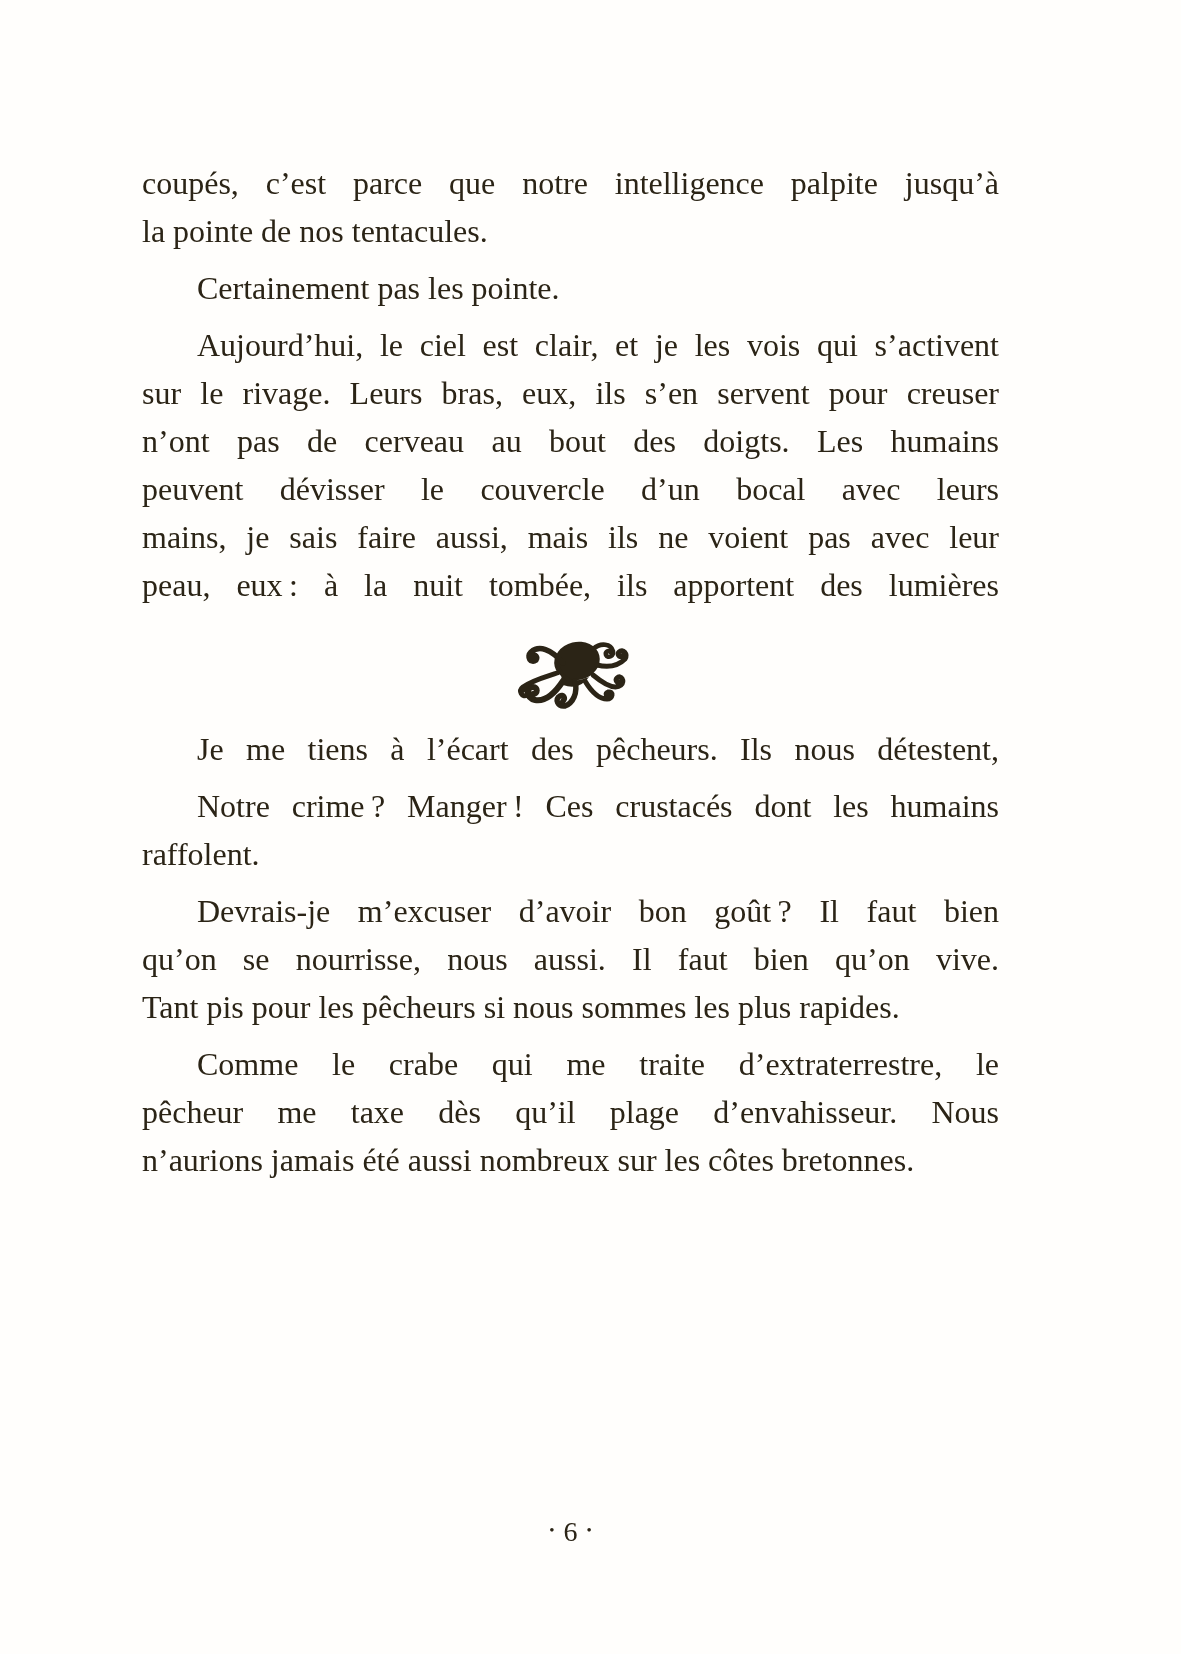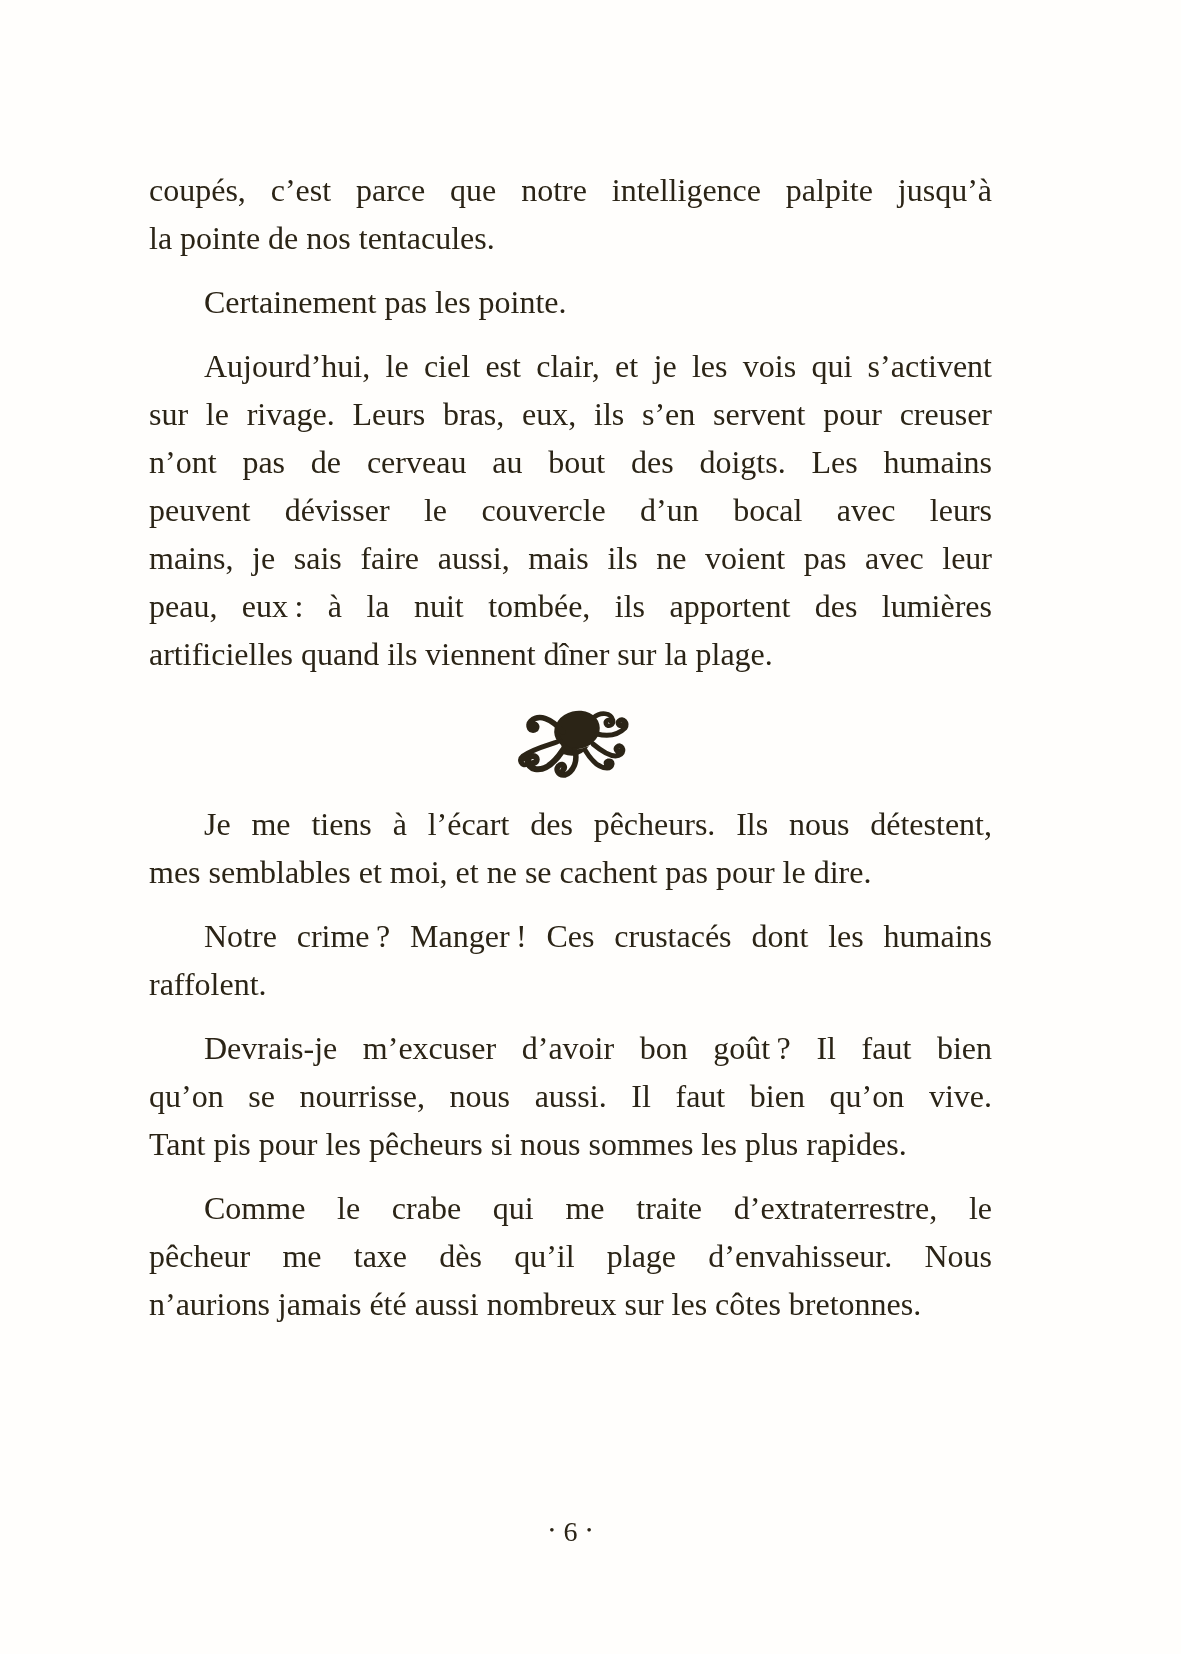--- a/index.html
+++ b/index.html
@@ -18,21 +18,21 @@
   }
   .page-text {
     position: absolute;
     left: 133px;
     top: 150px;
     width: 875px;
     font-size: 32px;
     line-height: 48px;
     letter-spacing: 0px;
   }
-  .paragraph { margin: 16px; }
+  .paragraph { margin: 9px; }
   .line {
     text-align: justify;
     text-align-last: justify;
     white-space: normal;
   }
   .line.last {
     text-align-last: left;
   }
   .paragraph.indent .line.first {
     text-indent: 55px;
@@ -75,21 +75,20 @@
       <div class="paragraph indent">
         <div class="line first last">Certainement pas les pointe.</div>
       </div>
       <div class="paragraph indent">
         <div class="line first">Aujourd’hui, le ciel est clair, et je les vois qui s’activent</div>
         <div class="line">sur le rivage. Leurs bras, eux, ils s’en servent pour creuser</div>
         <div class="line">n’ont pas de cerveau au bout des doigts. Les humains</div>
         <div class="line">peuvent dévisser le couvercle d’un bocal avec leurs</div>
         <div class="line">mains, je sais faire aussi, mais ils ne voient pas avec leur</div>
         <div class="line">peau, eux : à la nuit tombée, ils apportent des lumières</div>
-        <div class="line last">artificielles quand ils viennent dîner sur la plage.</div>
       </div>
       <div class="ornament-block"><svg viewBox="0 0 120 78" xmlns="http://www.w3.org/2000/svg" fill="none" stroke="#2b2416" stroke-linecap="round">
 
     <ellipse cx="66" cy="24" rx="23" ry="19" fill="#2b2416" stroke="none" transform="rotate(-14 66 24)"></ellipse>
     <path d="M48 28 Q58 50 78 40 Q68 54 52 48 Z" fill="#2b2416" stroke="none"></path>
 
     <path d="M52 26 C40 12 28 8 20 15 C15 20 20 27 25 23 C27 20 24 17 22 19" stroke-width="5.5"></path>
 
     <path d="M82 12 C90 5 100 7 102 14 C103 19 97 22 95 18 C94 15 97 13 99 15" stroke-width="4.5"></path>
 
@@ -100,21 +99,20 @@
     <path d="M74 44 C80 54 88 62 96 62 C102 62 103 54 97 55 C94 56 95 60 98 59" stroke-width="5"></path>
 
     <path d="M64 44 C67 56 62 66 54 69 C47 70 43 62 49 59 C52 57 55 61 52 64" stroke-width="5.5"></path>
 
     <path d="M52 44 C44 56 34 65 24 63 C15 61 15 50 22 50 C27 50 27 57 22 57" stroke-width="6"></path>
 
     <path d="M46 36 C34 40 22 43 12 50 C7 54 11 61 16 58 C19 55 16 51 13 53" stroke-width="5"></path>
   </svg></div>
       <div class="paragraph indent">
         <div class="line first">Je me tiens à l’écart des pêcheurs. Ils nous détestent,</div>
-        <div class="line last">mes semblables et moi, et ne se cachent pas pour le dire.</div>
       </div>
       <div class="paragraph indent">
         <div class="line first">Notre crime ? Manger ! Ces crustacés dont les humains</div>
         <div class="line last">raffolent.</div>
       </div>
       <div class="paragraph indent">
         <div class="line first">Devrais-je m’excuser d’avoir bon goût ? Il faut bien</div>
         <div class="line">qu’on se nourrisse, nous aussi. Il faut bien qu’on vive.</div>
         <div class="line last">Tant pis pour les pêcheurs si nous sommes les plus rapides.</div>
       </div>

